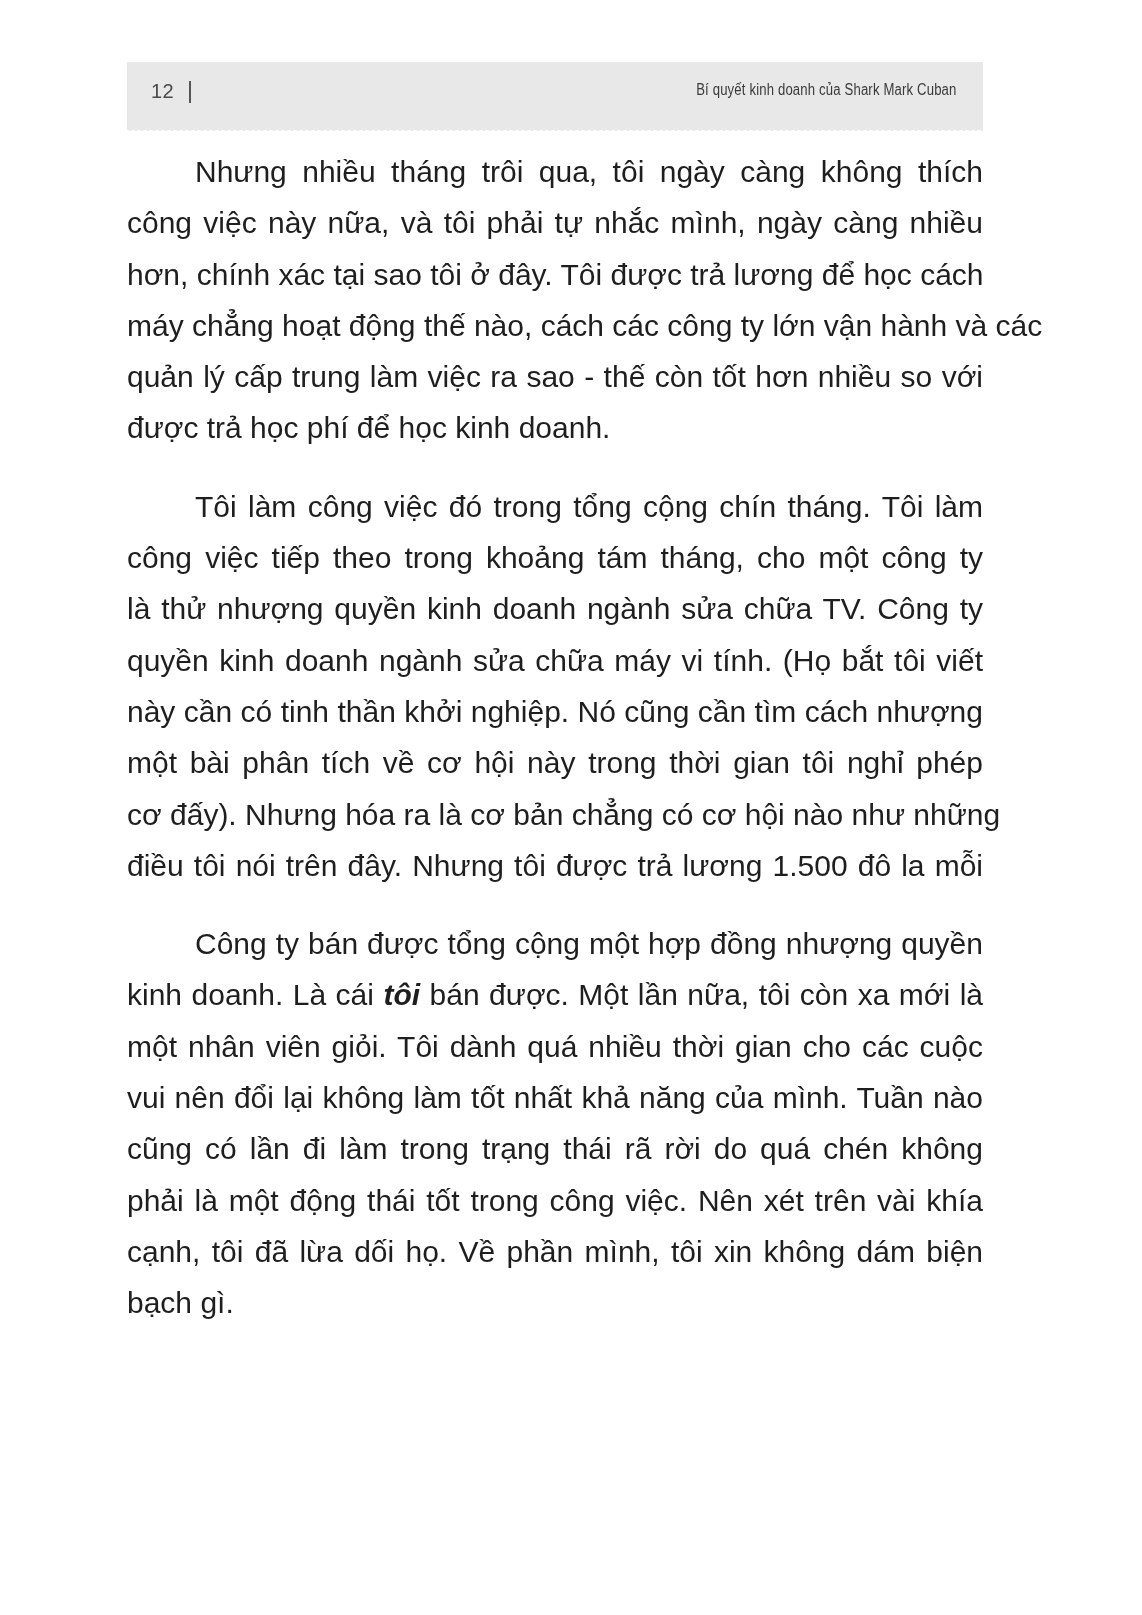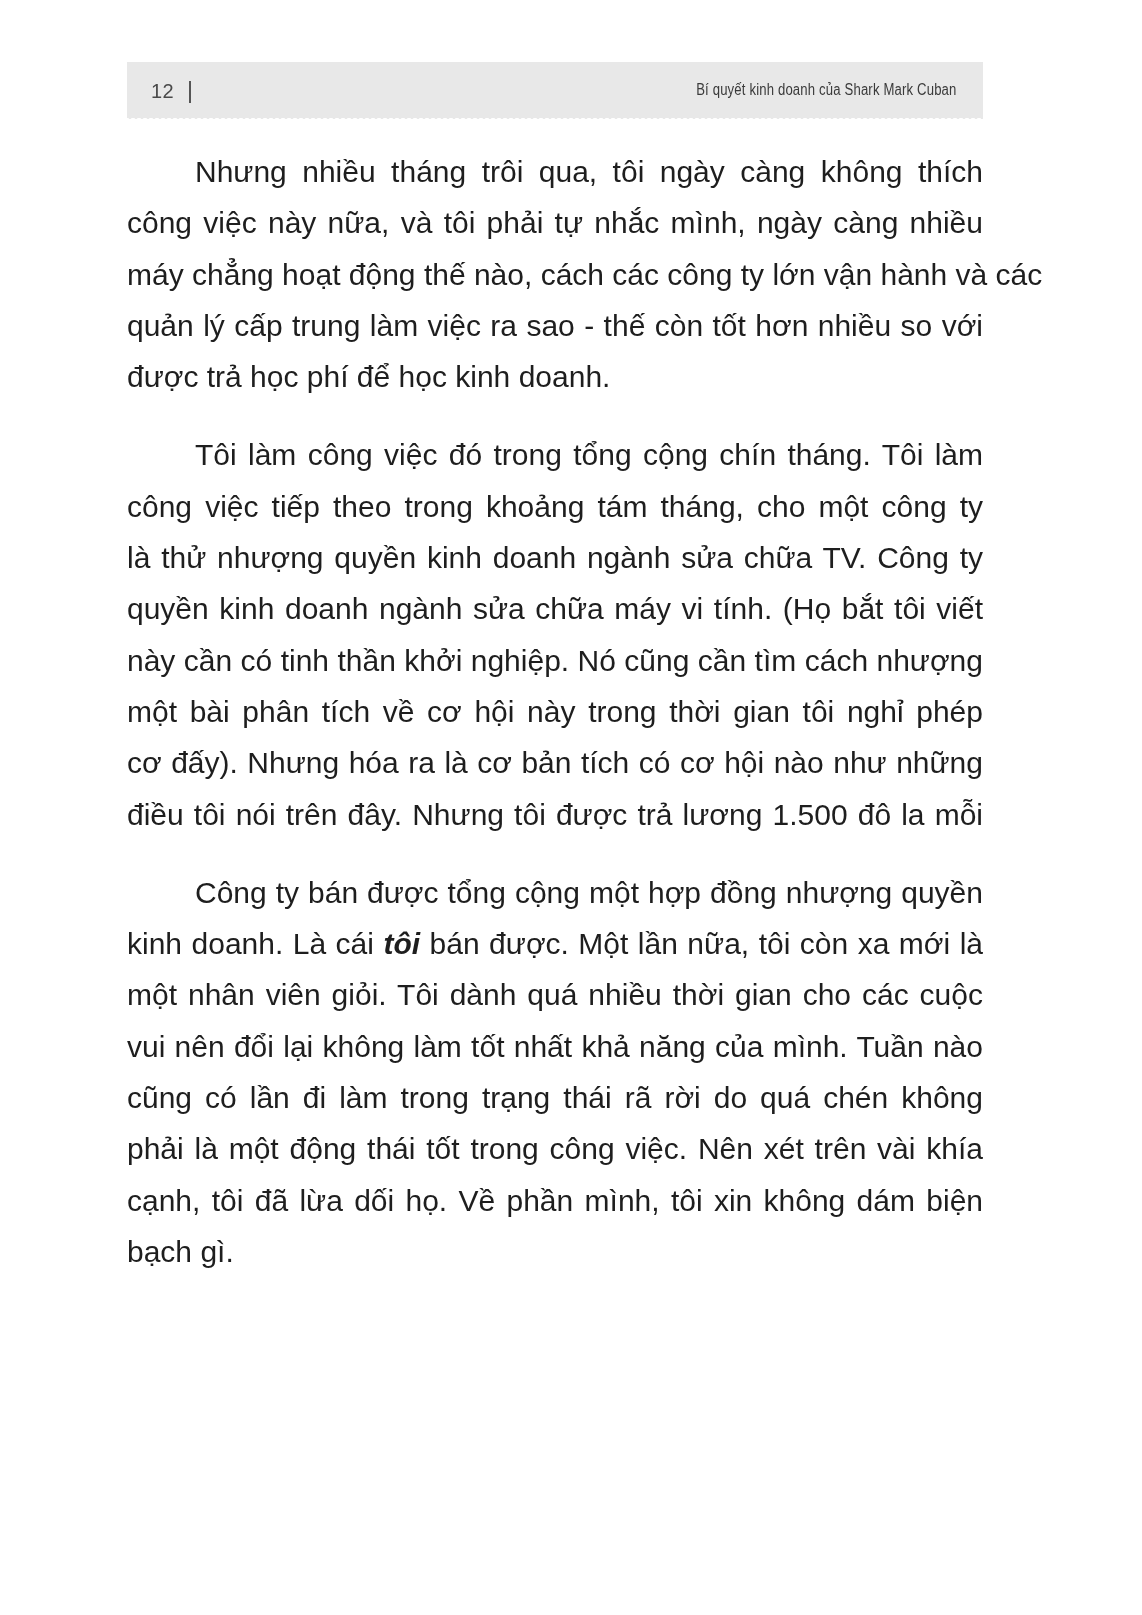--- a/index.html
+++ b/index.html
@@ -1,18 +1,18 @@
 <!DOCTYPE html>
 <html><head>
 <meta charset="utf-8">
 <style>
   html, body { margin: 0; padding: 0; background: #ffffff; }
   body { width: 1142px; height: 1615px; position: relative; overflow: hidden; }
   .header {
-    position: absolute; left: 127px; top: 62px; width: 856px; height: 56px;
+    position: absolute; left: 127px; top: 62px; width: 856px; height: 68px;
     background: #e8e8e8;
   }
   .header::after {
     content: ""; position: absolute; left: 0; right: 0; bottom: -4px; height: 6px;
     background: radial-gradient(circle at 3px 0px, #e8e8e8 2.6px, transparent 3px) repeat-x;
     background-size: 6px 6px;
   }
   .page-num {
     position: absolute; left: 24px; top: 18px;
     font-family: "Liberation Sans Narrow", "Liberation Sans", sans-serif;
@@ -48,32 +48,33 @@
 <div class="header">
   <span class="page-num">12</span>
   <span class="sep"></span>
   <span class="running-title">Bí quyết kinh doanh của Shark Mark Cuban</span>
 </div>
 
 <div class="content">
   <p class="para">
     <span class="line first">Nhưng nhiều tháng trôi qua, tôi ngày càng không thích</span>
     <span class="line">công việc này nữa, và tôi phải tự nhắc mình, ngày càng nhiều</span>
+    <span class="line">hơn, chính xác tại sao tôi ở đây. Tôi được trả lương để học cách</span>
     <span class="line">máy chẳng hoạt động thế nào, cách các công ty lớn vận hành và các</span>
     <span class="line">quản lý cấp trung làm việc ra sao - thế còn tốt hơn nhiều so với</span>
     <span class="line last">được trả học phí để học kinh doanh.</span>
   </p>
   <p class="para">
     <span class="line first">Tôi làm công việc đó trong tổng cộng chín tháng. Tôi làm</span>
     <span class="line">công việc tiếp theo trong khoảng tám tháng, cho một công ty</span>
     <span class="line">là thử nhượng quyền kinh doanh ngành sửa chữa TV. Công ty</span>
     <span class="line">quyền kinh doanh ngành sửa chữa máy vi tính. (Họ bắt tôi viết</span>
     <span class="line">này cần có tinh thần khởi nghiệp. Nó cũng cần tìm cách nhượng</span>
     <span class="line">một bài phân tích về cơ hội này trong thời gian tôi nghỉ phép</span>
-    <span class="line">cơ đấy). Nhưng hóa ra là cơ bản tích có cơ hội nào như những</span>
+    <span class="line">cơ đấy). Nhưng hóa ra là cơ bản chẳng có cơ hội nào như những</span>
     <span class="line">điều tôi nói trên đây. Nhưng tôi được trả lương 1.500 đô la mỗi</span>
   </p>
   <p class="para">
     <span class="line first">Công ty bán được tổng cộng một hợp đồng nhượng quyền</span>
     <span class="line"><span>kinh doanh. Là cái </span><em class="bold-italic">tôi</em><span> bán được. Một lần nữa, tôi còn xa mới là</span></span>
     <span class="line">một nhân viên giỏi. Tôi dành quá nhiều thời gian cho các cuộc</span>
     <span class="line">vui nên đổi lại không làm tốt nhất khả năng của mình. Tuần nào</span>
     <span class="line">cũng có lần đi làm trong trạng thái rã rời do quá chén không</span>
     <span class="line">phải là một động thái tốt trong công việc. Nên xét trên vài khía</span>
     <span class="line">cạnh, tôi đã lừa dối họ. Về phần mình, tôi xin không dám biện</span>

